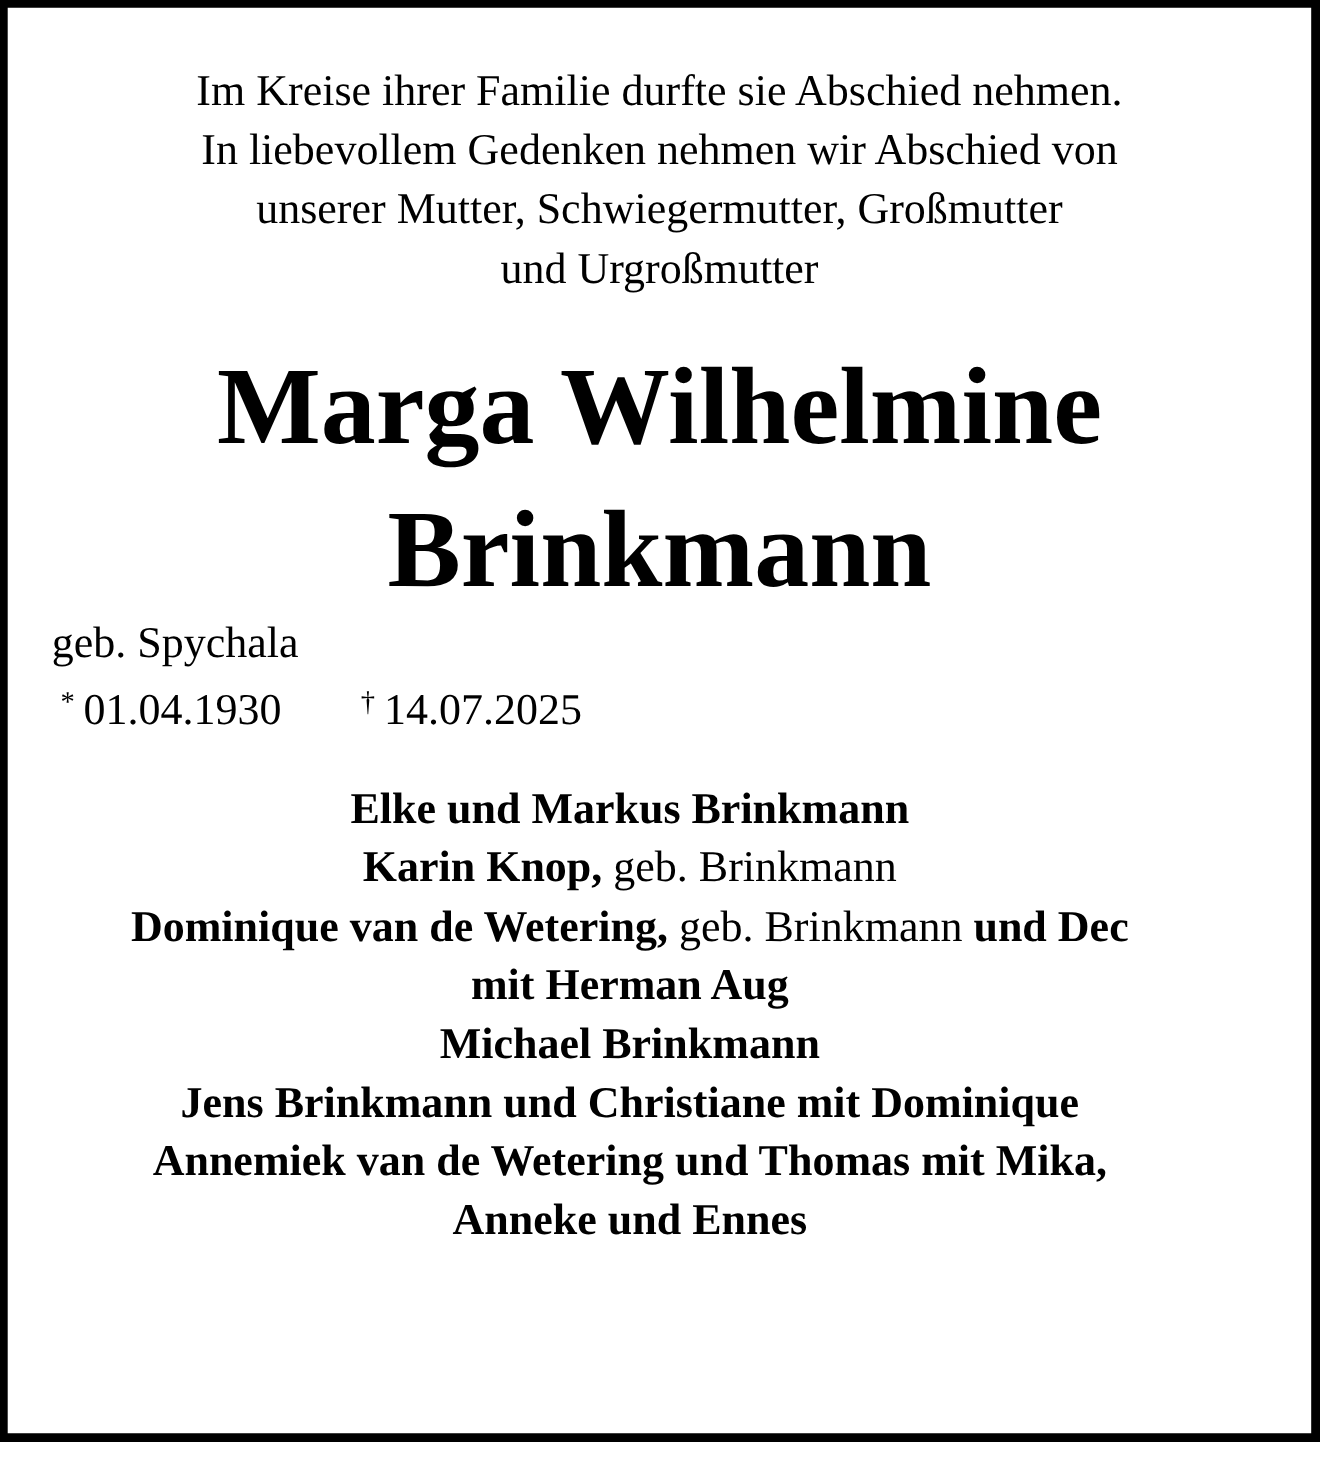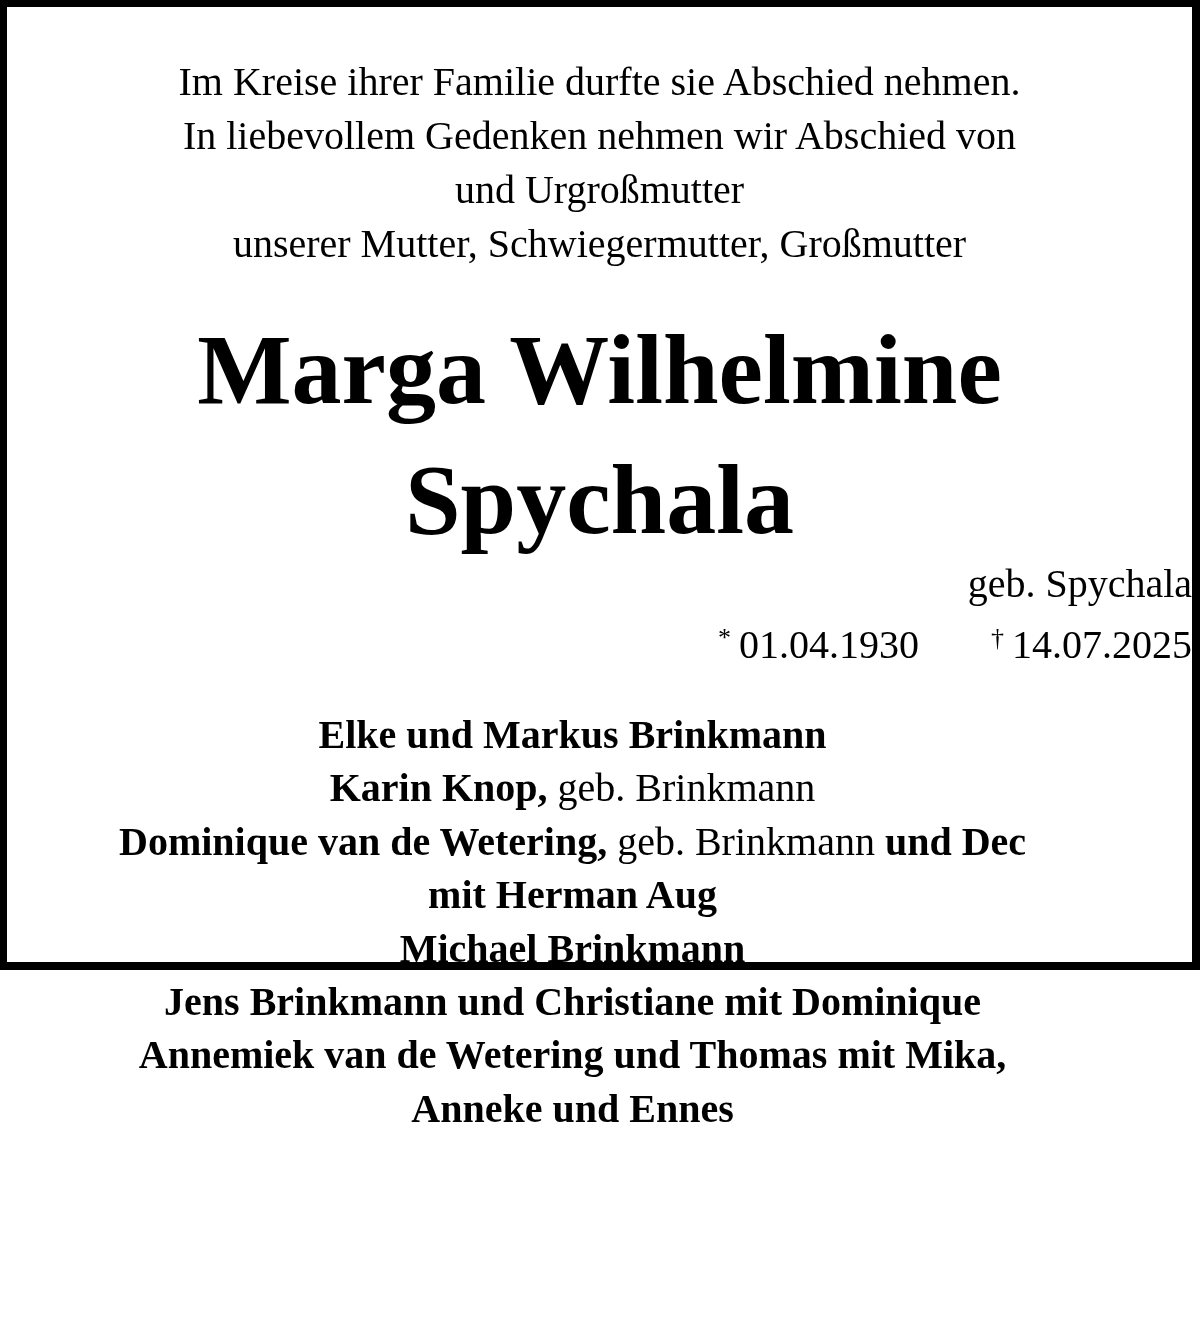--- a/index.html
+++ b/index.html
@@ -11,21 +11,21 @@
       width: 1200px;
       height: 1325px;
       position: relative;
       overflow: hidden;
       font-family: "Liberation Serif", "DejaVu Serif", serif;
       color: #000000;
     }
     .frame {
       position: absolute;
       left: 0; top: 0;
-      width: 1200px; height: 970px;
+      width: 1200px; height: 1311px;
       box-sizing: border-box;
       border-top: 7px solid #000;
       border-left: 7px solid #000;
       border-right: 8px solid #000;
       border-bottom: 8px solid #000;
       background: #ffffff;
     }
     .intro {
       position: absolute;
       left: 0; right: 0;
@@ -46,32 +46,34 @@
       line-height: 130px;
       font-weight: bold;
       letter-spacing: 0px;
     }
     .name .line { display: block; white-space: nowrap; }
 
     .maiden {
       position: absolute;
       left: 0; right: 0;
       top: 550px;
-      text-align: right;
+      text-align: left;
       font-size: 40px;
       line-height: 54px;
+      padding-left: 40px;
     }
     .dates {
       position: absolute;
       left: 0; right: 0;
       top: 611px;
-      text-align: right;
+      text-align: left;
       font-size: 40px;
       line-height: 54px;
       white-space: nowrap;
+      padding-left: 48px;
     }
     .dates .date-item { display: inline-block; }
     .dates .gap { display: inline-block; width: 72px; }
     .dates sup {
       font-size: 26px;
       vertical-align: 12px;
       line-height: 0;
       margin-right: 8px;
     }
 
@@ -97,27 +99,27 @@
     .footer .line { display: block; white-space: nowrap; }
   </style>
 </head>
 <body>
 
 <div class="frame">
 
   <div class="intro">
     <span class="line">Im Kreise ihrer Familie durfte sie Abschied nehmen.</span>
     <span class="line">In liebevollem Gedenken nehmen wir Abschied von</span>
+    <span class="line">unserer Mutter, Schwiegermutter, Großmutter</span>
     <span class="line">und Urgroßmutter</span>
-    <span class="line">unserer Mutter, Schwiegermutter, Großmutter</span>
   </div>
 
   <div class="name">
     <span class="line">Marga Wilhelmine</span>
-    <span class="line">Spychala</span>
+    <span class="line">Brinkmann</span>
   </div>
 
   <div class="maiden">geb. Spychala</div>
 
   <div class="dates">
     <span class="date-item"><sup>*</sup><span>01.04.1930</span></span><span class="gap"></span><span class="date-item"><sup>†</sup><span>14.07.2025</span></span>
   </div>
 
   <div class="family">
     <span class="row"><b>Elke und Markus Brinkmann</b></span>

